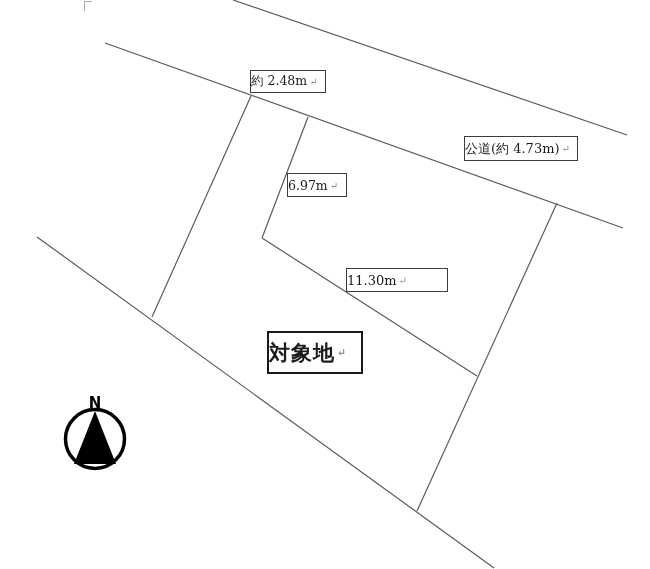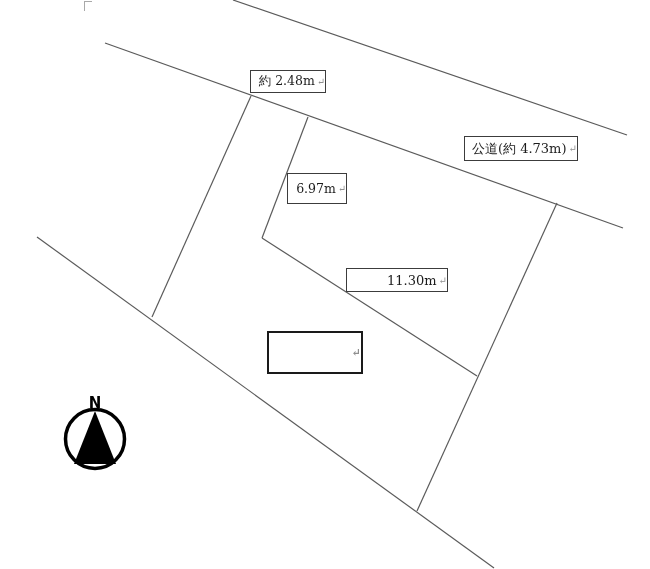--- a/index.html
+++ b/index.html
@@ -23,36 +23,35 @@
     font-family: "DejaVu Sans", "Liberation Sans", sans-serif;
     font-weight: bold;
     font-size: 15px;
     fill: #000000;
     text-anchor: middle;
   }
   .dim-label {
     position: absolute;
     display: flex;
     align-items: center;
-    justify-content: flex-end;
+    justify-content: flex-start;
     background: #ffffff;
     border: 1px solid #3c3c3c;
     color: #1c1c1c;
     white-space: nowrap;
     box-sizing: border-box;
-    padding-left: 12px;
   }
   .dim-label .mark {
     color: #8f8f8f;
     font-size: 0.78em;
     margin-left: 2px;
   }
   .label-strip-width { left: 250px; top: 70px;  width: 76px;  height: 23px; font-size: 12.5px; }
   .label-road        { left: 464px; top: 136px; width: 114px; height: 25px; font-size: 13px; }
-  .label-697         { left: 287px; top: 173px; width: 60px;  height: 31px; font-size: 12.5px; }
+  .label-697         { left: 287px; top: 173px; width: 60px;  height: 24px; font-size: 12.5px; }
   .label-1130        { left: 346px; top: 268px; width: 102px;  height: 24px; font-size: 13px; }
   .label-subject {
     left: 267px; top: 331px; width: 96px; height: 43px;
     font-size: 21px; font-weight: bold;
     border: 2px solid #1a1a1a;
     letter-spacing: 1px;
   }
   .label-subject .mark { font-size: 11px; letter-spacing: 0; }
   .stray-mark {
     position: absolute;
@@ -101,16 +100,17 @@
     <span>6.97m</span>
       <span class="mark">↵</span>
   </div>
 
   <div class="dim-label label-1130">
     <span>11.30m</span>
       <span class="mark">↵</span>
   </div>
 
   <div class="dim-label label-subject">
+    <span>対象地</span>
       <span class="mark">↵</span>
   </div>
 
 </div>
 
 </body></html>

